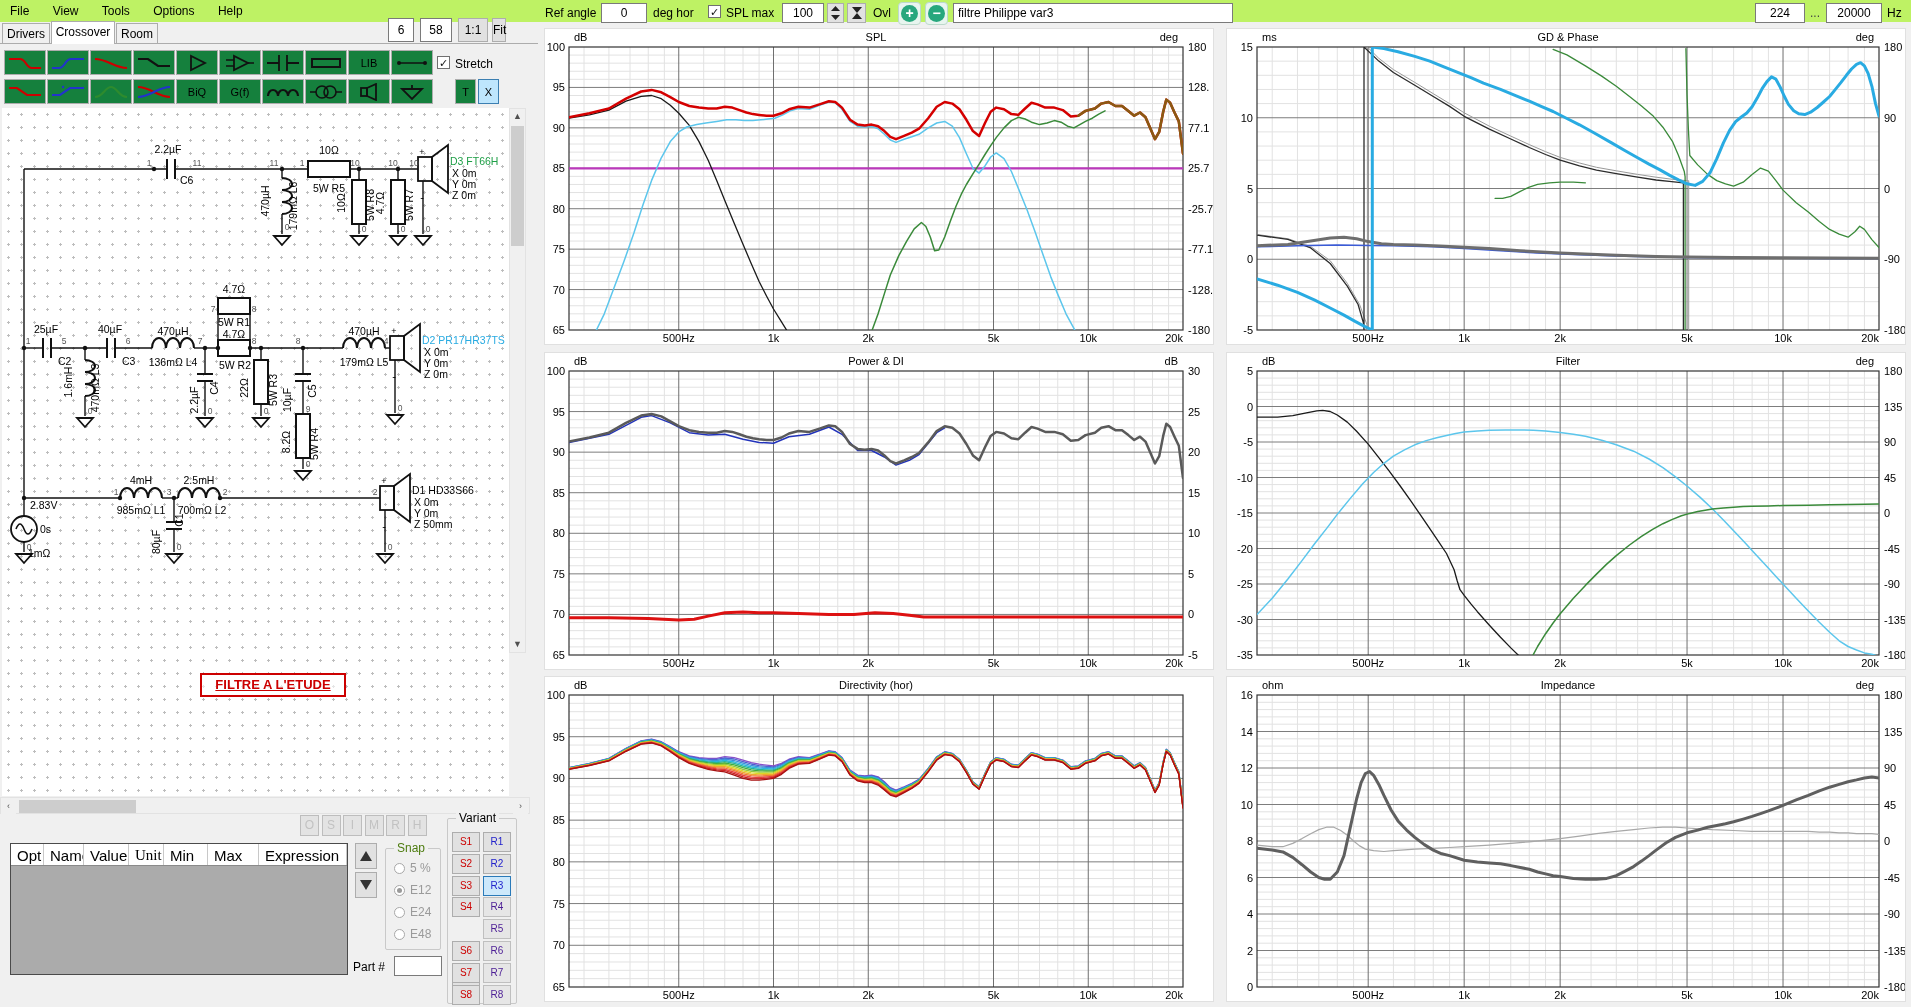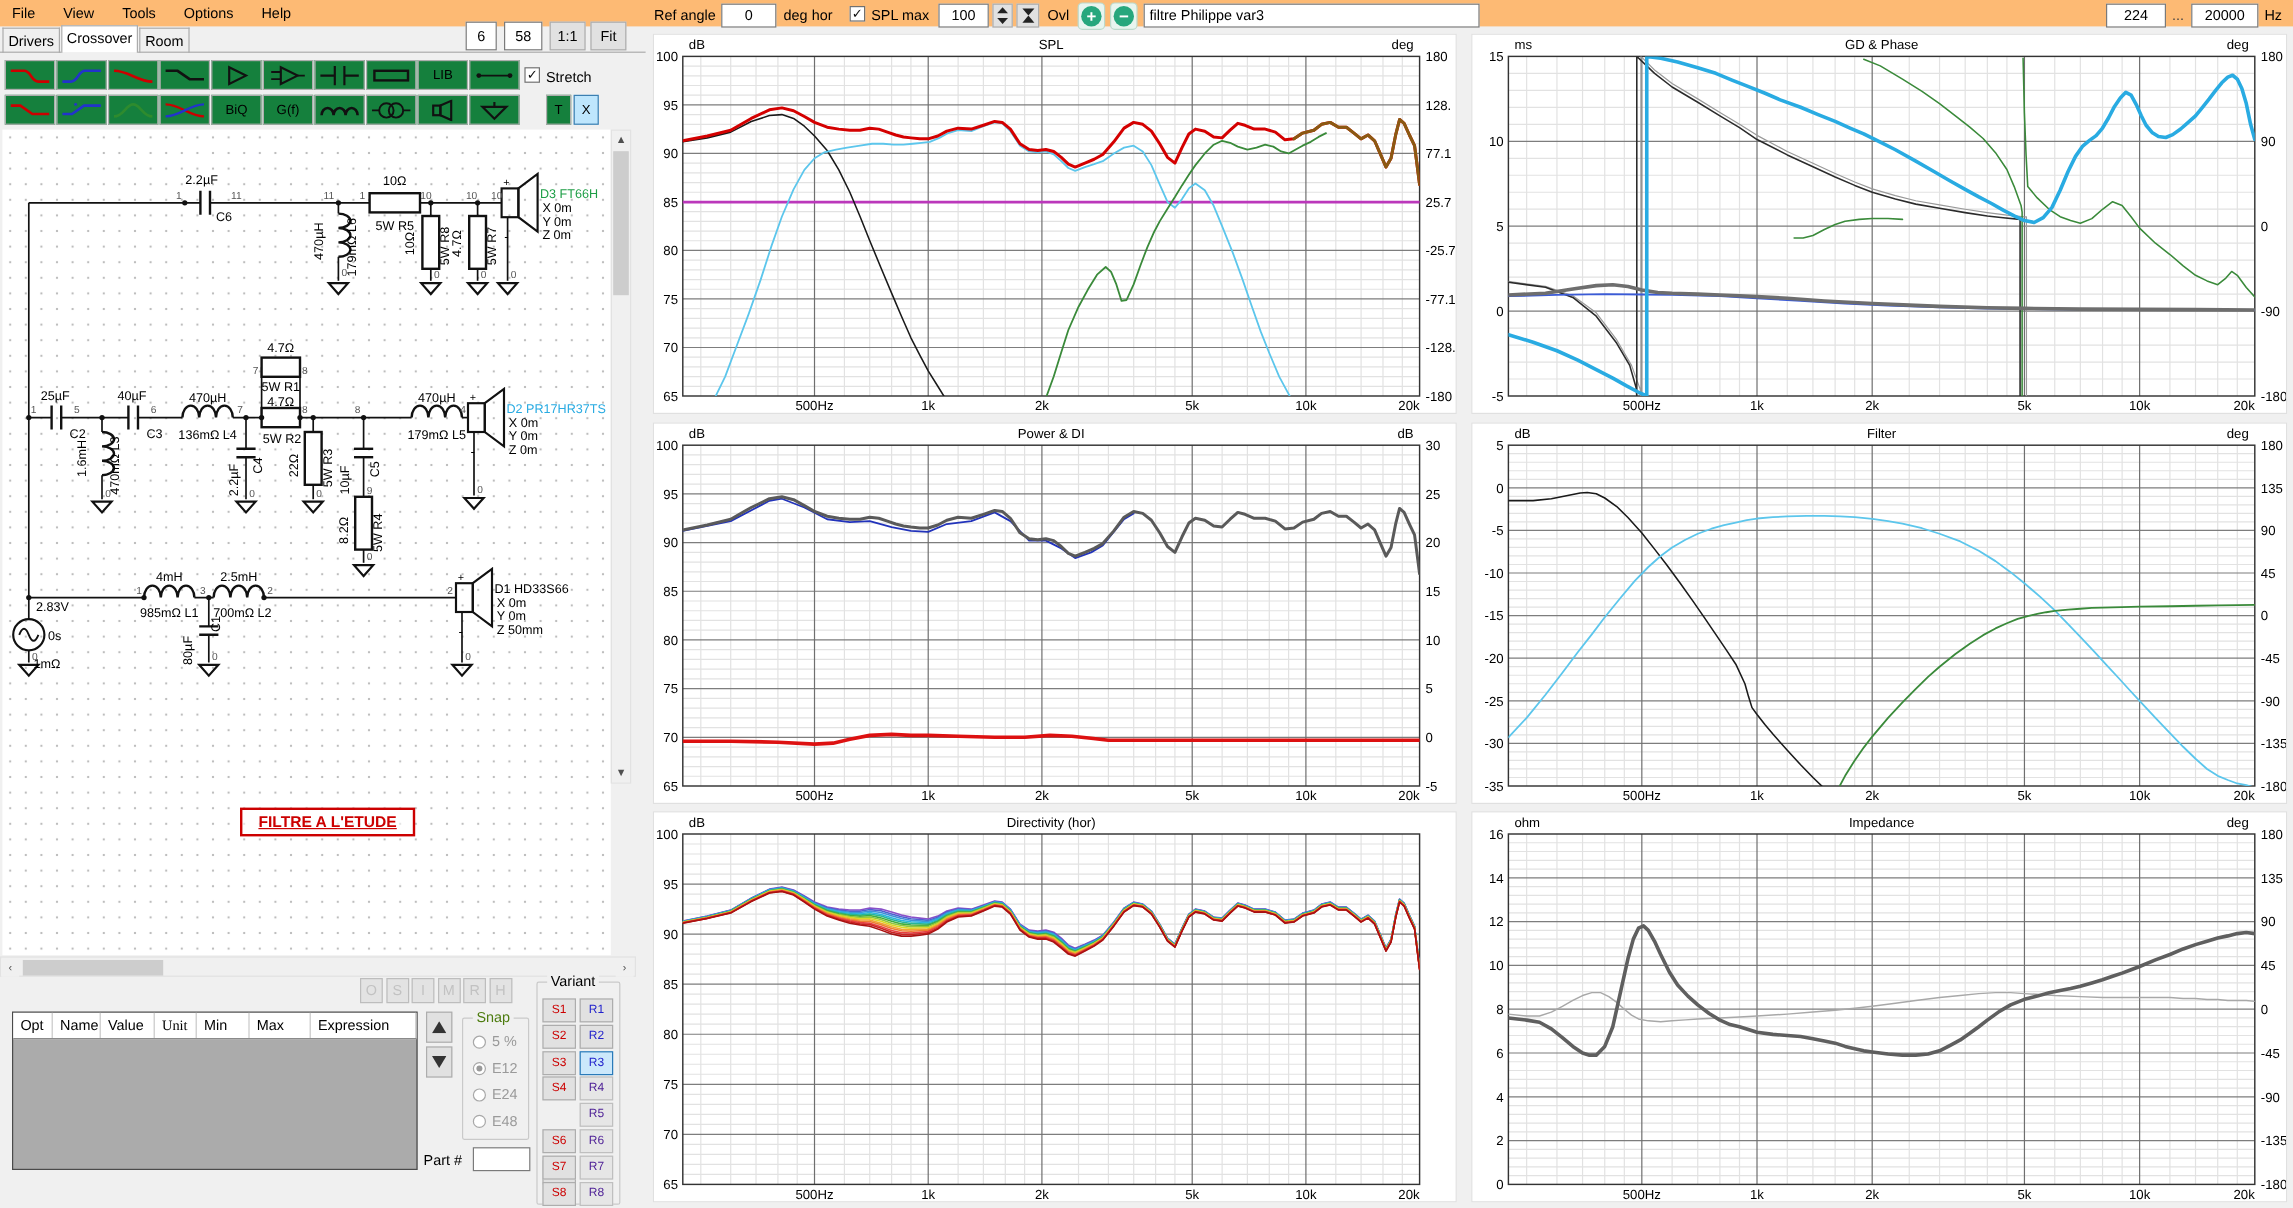--- a/index.html
+++ b/index.html
@@ -1,21 +1,21 @@
 <!DOCTYPE html>
 <html><head>
 <meta charset="utf-8">
 <style>
   * { margin:0; padding:0; box-sizing:border-box; }
   html,body { background:#d8d8d8; }
   body { font-family:"Liberation Sans", sans-serif; }
   #app { position:relative; width:1911px; height:1007px; background:#f0f0f0; overflow:hidden; font-size:12px; color:#000; }
 
   
-  #menubar { position:absolute; left:0; top:0; width:100%; height:22px; background:#fdba74; }
+  #menubar { position:absolute; left:0; top:0; width:100%; height:22px; background:#bef264; }
   .menu-item { display:inline-block; padding:4px 10px; font-size:12px; cursor:default; }
 
   .field { background:#fff; border:1px solid #7a7a7a; font-size:12px; font-family:"Liberation Sans",sans-serif; padding:1px 4px; }
   .btn { background:#e1e1e1; border:1px solid #adadad; font-size:12px; text-align:center; cursor:default; }
   .num { text-align:center; }
 
   
   .tb-abs { position:absolute; }
 
   
@@ -39,21 +39,21 @@
   #schematic-note { position:absolute; left:198px; top:565px; width:146px; height:24px; border:2px solid #cc0000; color:#cc0000; font-weight:bold; font-size:13px; text-align:center; line-height:20px; text-decoration:underline; background:rgba(255,255,255,0.6); }
 
   
   .sb { position:absolute; background:#f0f0f0; border:1px solid #e2e2e2; }
   .sb-arrow { position:absolute; background:#f0f0f0; color:#505050; font-size:9px; text-align:center; line-height:15px; }
   .sb-thumb { position:absolute; background:#cdcdcd; }
 
   
   #opt-table { position:absolute; left:10px; top:843px; width:338px; height:132px; border:1px solid #4a4a4a; background:#ababab; }
   #opt-header { display:flex; background:#fff; height:22px; border-bottom:1px solid #8a8a8a; }
-  .opt-col { border-right:1px solid #c8c8c8; font-size:12px; padding:3px 0 0 6px; overflow:hidden; white-space:nowrap; }
+  .opt-col { border-right:1px solid #c8c8c8; font-size:15px; padding:3px 0 0 6px; overflow:hidden; white-space:nowrap; }
   .updown { position:absolute; width:22px; height:26px; background:#e1e1e1; border:1px solid #adadad; display:flex; align-items:center; justify-content:center; }
   .grp { position:absolute; border:1px solid #c9c9c9; border-radius:2px; }
   .grp-title { position:absolute; top:-8px; left:8px; background:#f0f0f0; padding:0 3px; font-size:12px; }
   .radio { position:absolute; font-size:12px; color:#9a9a9a; }
   .radio .dot { display:inline-block; width:11px; height:11px; border:1px solid #a8a8a8; border-radius:50%; background:#fff; vertical-align:-2px; margin-right:5px; position:relative; }
   .radio.on .dot::after { content:""; position:absolute; left:2px; top:2px; width:5px; height:5px; border-radius:50%; background:#9a9a9a; }
   .vbtn { position:absolute; width:28px; height:20px; background:#e1e1e1; border:1px solid #adadad; font-size:10px; text-align:center; line-height:18px; }
   .vbtn.s { color:#cc0000; }
   .vbtn.r { color:#2222cc; }
   .vbtn.dis { color:#4c1d95; background:#e6e6e6; border-color:#bfbfbf; }
@@ -76,21 +76,21 @@
     <span class="menu-item">File</span>
     <span class="menu-item">View</span>
     <span class="menu-item">Tools</span>
     <span class="menu-item">Options</span>
     <span class="menu-item">Help</span>
   </div>
 
   <input class="field num tb-abs" style="left: 388px; top: 18px; width: 26px; height: 24px;" value="6">
   <input class="field num tb-abs" style="left: 420px; top: 18px; width: 32px; height: 24px;" value="58">
   <div class="btn tb-abs" style="left:458px;top:18px;width:30px;height:24px;line-height:22px;">1:1</div>
-  <div class="btn tb-abs" style="left:492px;top:18px;width:30px;height:24px;line-height:22px;">Fit</div>
+  <div class="btn tb-abs" style="left:492px;top:18px;width:14px;height:24px;line-height:22px;text-align:right;">Fit</div>
 
   <span class="tb-abs" style="left:545px;top:6px;">Ref angle</span>
   <input class="field num tb-abs" style="left: 601px; top: 3px; width: 46px; height: 20px;" value="0">
   <span class="tb-abs" style="left:653px;top:6px;">deg hor</span>
   <span class="checkbox tb-abs" style="left:708px;top:5px;">✓</span>
   <span class="tb-abs" style="left:726px;top:6px;">SPL max</span>
   <input class="field num tb-abs" style="left: 782px; top: 3px; width: 42px; height: 20px;" value="100">
   <div class="btn tb-abs" style="left:827px;top:3px;width:17px;height:20px;padding-top:1px;">
     <svg width="11" height="16" viewBox="0 0 11 16">
         <path d="M5.5,1 L10,6 H1 Z" fill="#222"></path>

